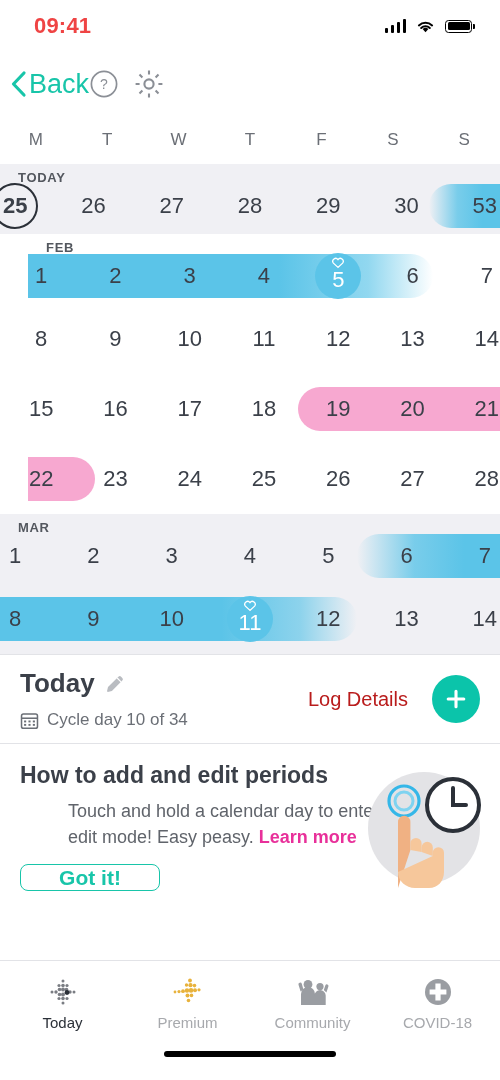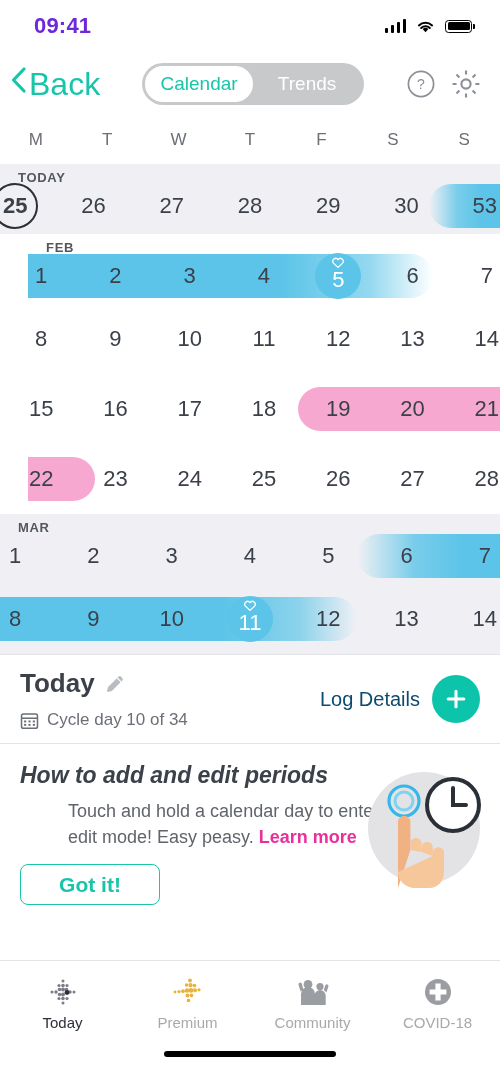--- a/index.html
+++ b/index.html
@@ -7,33 +7,33 @@
     width:500px; height:1080px;
     font-family:"Liberation Sans", sans-serif;
     background:#ffffff;
     overflow:hidden;
     -webkit-font-smoothing:antialiased;
   }
   .phone { width:500px; height:1080px; display:flex; flex-direction:column; position:relative; background:#fff; }
 
   
   .statusbar { height:52px; display:flex; align-items:center; justify-content:space-between; padding:0 28px 0 34px; flex:0 0 auto; }
-  .status-time { font-size:22px; font-weight:bold; color:#6d28d9; letter-spacing:0.2px; }
+  .status-time { font-size:22px; font-weight:bold; color:#ef4444; letter-spacing:0.2px; }
   .status-right { display:flex; align-items:center; gap:9px; }
   .sig { display:flex; align-items:flex-end; gap:2.5px; height:14px; }
   .sig i { width:3.5px; background:#000; border-radius:1px; display:block; }
   .sig i:nth-child(1){height:5px;} .sig i:nth-child(2){height:8px;}
   .sig i:nth-child(3){height:11px;} .sig i:nth-child(4){height:14px;}
   .batt { width:27px; height:13px; border:1.6px solid #000; border-radius:3.5px; padding:1.5px; position:relative; }
   .batt::after{content:"";position:absolute;right:-3.5px;top:3.5px;width:2px;height:5px;background:#000;border-radius:0 1px 1px 0;}
   .batt span{display:block;height:100%;background:#000;border-radius:1.5px;}
 
   
   .navbar { height:64px; display:flex; align-items:center; padding:0 18px 0 10px; flex:0 0 auto; }
-  .back { display:flex; color:#18c5a9; font-size:32px; cursor:pointer; }
+  .back { display:flex; align-items:center; color:#18c5a9; font-size:27px; cursor:pointer; }
   .back svg{ margin-right:2px; }
   .seg { position:relative; display:flex; background:#c8c9cb; border-radius:22px; height:42px; width:222px; margin:0 auto; align-items:center; padding:3px; }
   .seg-item { flex:1; text-align:center; font-size:19px; line-height:36px; border-radius:19px; z-index:2; cursor:pointer; }
   .seg-item.active { background:#fff; color:#18c5a9; }
   .seg-item.inactive { color:#ffffff; }
   .navicons { display:flex; align-items:center; gap:14px; }
   .ico-btn{ cursor:pointer; display:flex; }
 
   
   .weekdays { display:flex; height:48px; align-items:center; background:#fff; flex:0 0 auto; }
@@ -57,29 +57,29 @@
   .ovul-heart { position:absolute; left:50%; top:50%; transform:translate(-50%,-50%) translateY(-13px); z-index:4; }
 
   
   .divider { height:1px; background:#e2e3e7; }
   .summary { height:88px; display:flex; align-items:center; padding:0 20px; background:#fff; flex:0 0 auto; }
   .sum-left { flex:1; }
   .sum-title-row { display:flex; align-items:center; gap:8px; }
   .sum-title { font-size:26px; font-weight:bold; color:#3b4049; }
   .sum-sub-row { display:flex; align-items:center; gap:8px; margin-top:11px; }
   .sum-sub { font-size:17px; color:#6b6f76; }
-  .log-label { font-size:20px; color:#0c4a6e; margin-right:12px; }
+  .log-label { font-size:20px; color:#b91c1c; margin-right:24px; }
   .fab { width:48px; height:48px; border-radius:50%; background:#0bc4aa; display:flex; align-items:center; justify-content:center; cursor:pointer; }
 
   
   .tip { position:relative; padding:18px 20px 20px; background:#fff; flex:1 1 auto; }
-  .tip-h { font-size:23px; font-weight:bold; color:#3b4049; margin-bottom:10px;font-style:italic; }
+  .tip-h { font-size:23px; font-weight:bold; color:#3b4049; margin-bottom:10px; }
   .tip-b { font-size:18px; color:#60646b; line-height:1.42; width:340px;margin-left:48px; }
   .tip-link { color:#e8309a; font-weight:bold; cursor:pointer; }
-  .gotit { margin-top:14px; width:140px; height:41px; border:1.8px solid #18c5a9; border-radius:8px; color:#18c5a9; font-size:21px; font-weight:bold; display:flex; align-items:center; justify-content:center; background:#fff; cursor:pointer; }
+  .gotit { margin-top:14px; width:140px; height:27px; border:1.8px solid #18c5a9; border-radius:8px; color:#18c5a9; font-size:21px; font-weight:bold; display:flex; align-items:center; justify-content:center; background:#fff; cursor:pointer; }
   .illus { position:absolute; right:12px; top:20px; width:128px; height:128px; }
 
   
   .tabbar { height:86px; border-top:1px solid #e2e3e7; display:flex; align-items:center; background:#fff; flex:0 0 auto; }
   .tab { flex:1; display:flex; flex-direction:column; align-items:center; gap:7px; cursor:pointer; }
   .tab-label { font-size:15px; color:#a7a9ad; }
   .tab.active .tab-label { color:#2b3038; }
   .homebar { height:34px; display:flex; align-items:flex-start; justify-content:center; background:#fff; flex:0 0 auto; }
   .homebar i { width:172px; height:5.5px; background:#000; border-radius:3px; display:block; margin-top:5px; }
 </style>
@@ -107,24 +107,20 @@
         </div>
     </div>
   </div>
 
   <div class="navbar">
     <div class="back">
       <svg width="17" height="28" viewBox="0 0 17 28">
         <path d="M14 3 3.5 14 14 25" stroke="#18c5a9" stroke-width="3.2" fill="none" stroke-linecap="round" stroke-linejoin="round"></path>
       </svg>
       <span>Back</span>
-    </div>
-    <div class="seg">
-      <div class="seg-item active">Calendar</div>
-      <div class="seg-item inactive">Trends</div>
     </div>
     <div class="navicons">
       <div class="ico-btn">
         <svg width="30" height="30" viewBox="0 0 30 30">
           <circle cx="15" cy="15" r="12.6" stroke="#8b8f96" stroke-width="1.7" fill="none"></circle>
           <text x="15" y="20.3" font-size="14" fill="#8b8f96" text-anchor="middle" font-family="Liberation Sans, sans-serif">?</text>
         </svg>
       </div>
       <div class="ico-btn">
         <svg width="32" height="32" viewBox="0 0 32 32">

